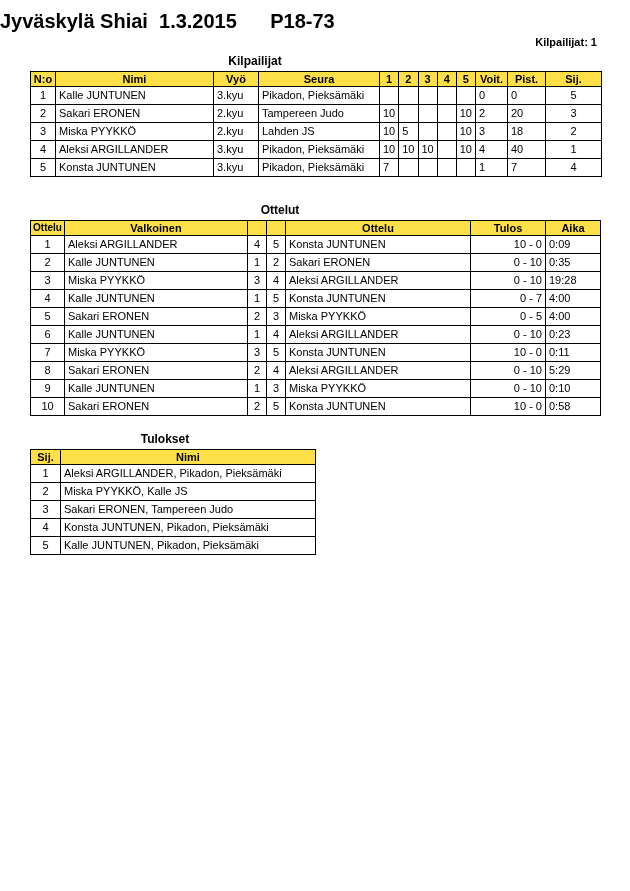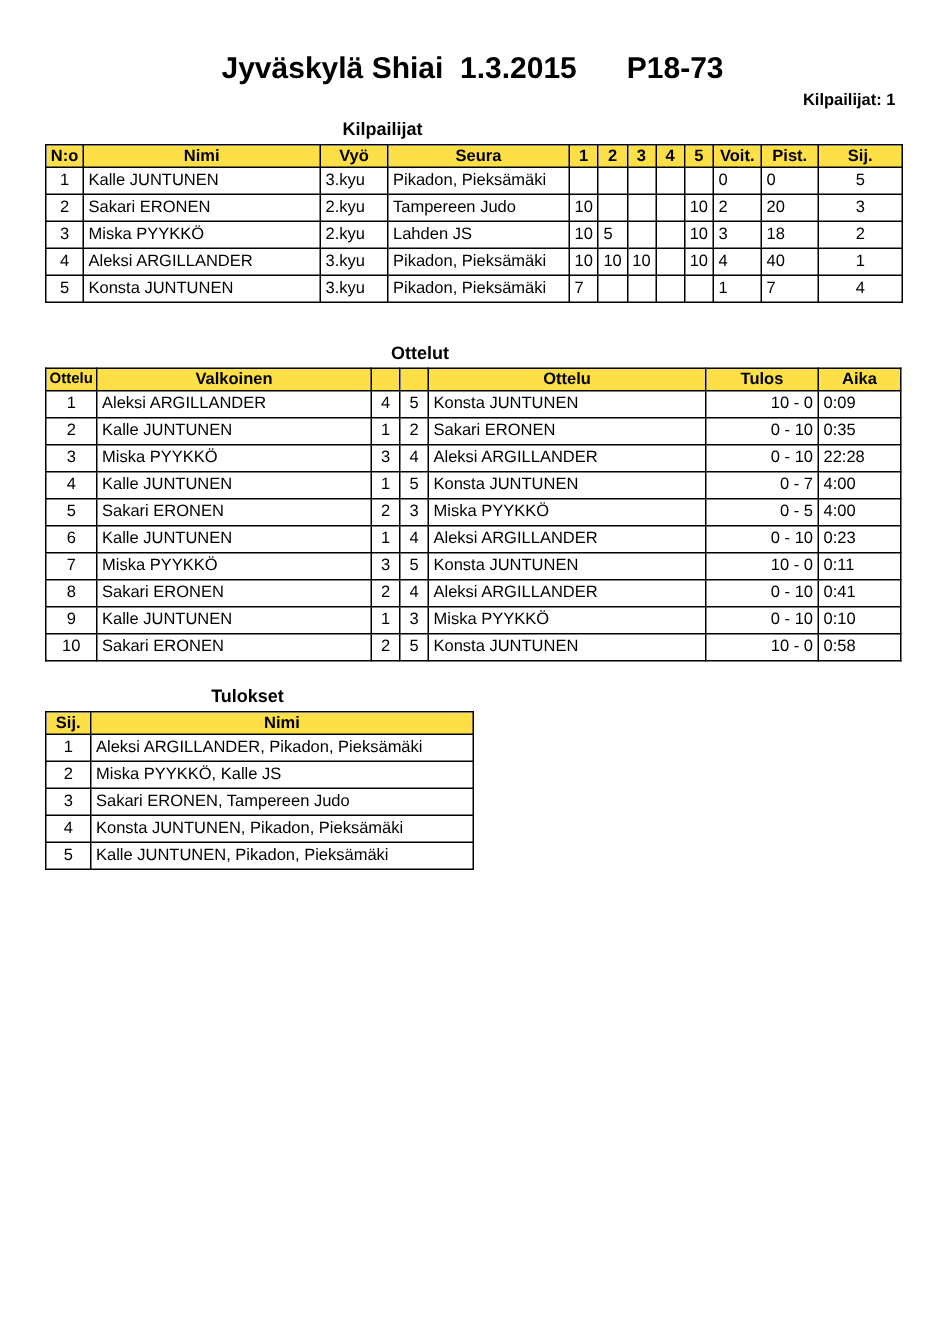--- a/index.html
+++ b/index.html
@@ -4,21 +4,21 @@
 <style>
   * { box-sizing: border-box; }
   html, body { margin: 0; padding: 0; }
   body {
     width: 630px; height: 891px;
     background: #ffffff; color: #000000;
     font-family: "Liberation Sans", "DejaVu Sans", sans-serif;
   }
   .sheet { position: relative; width: 630px; height: 891px; overflow: hidden; }
   .title {
-    padding-top: 35px; text-align: center;
+    padding-top: 10px; 
     font-size: 20px; font-weight: bold; white-space: pre;
   }
   .count {
     margin-top: 3px; padding-right: 33px; text-align: right;
     font-size: 11px; font-weight: bold;
   }
   .sec-heading {
     font-size: 12px; font-weight: bold; text-align: center; margin-left: 30px;
   }
   .hw1 { width: 450px; margin-top: 6px; }
@@ -196,21 +196,21 @@
         <td class="trr">0 - 10</td>
         <td>0:35</td>
       </tr>
       <tr>
         <td class="tc">3</td>
         <td>Miska PYYKKÖ</td>
         <td class="tc">3</td>
         <td class="tc">4</td>
         <td>Aleksi ARGILLANDER</td>
         <td class="trr">0 - 10</td>
-        <td>22:28</td>
+        <td>19:28</td>
       </tr>
       <tr>
         <td class="tc">4</td>
         <td>Kalle JUNTUNEN</td>
         <td class="tc">1</td>
         <td class="tc">5</td>
         <td>Konsta JUNTUNEN</td>
         <td class="trr">0 - 7</td>
         <td>4:00</td>
       </tr>
@@ -241,21 +241,21 @@
         <td class="trr">10 - 0</td>
         <td>0:11</td>
       </tr>
       <tr>
         <td class="tc">8</td>
         <td>Sakari ERONEN</td>
         <td class="tc">2</td>
         <td class="tc">4</td>
         <td>Aleksi ARGILLANDER</td>
         <td class="trr">0 - 10</td>
-        <td>0:41</td>
+        <td>5:29</td>
       </tr>
       <tr>
         <td class="tc">9</td>
         <td>Kalle JUNTUNEN</td>
         <td class="tc">1</td>
         <td class="tc">3</td>
         <td>Miska PYYKKÖ</td>
         <td class="trr">0 - 10</td>
         <td>0:10</td>
       </tr>

